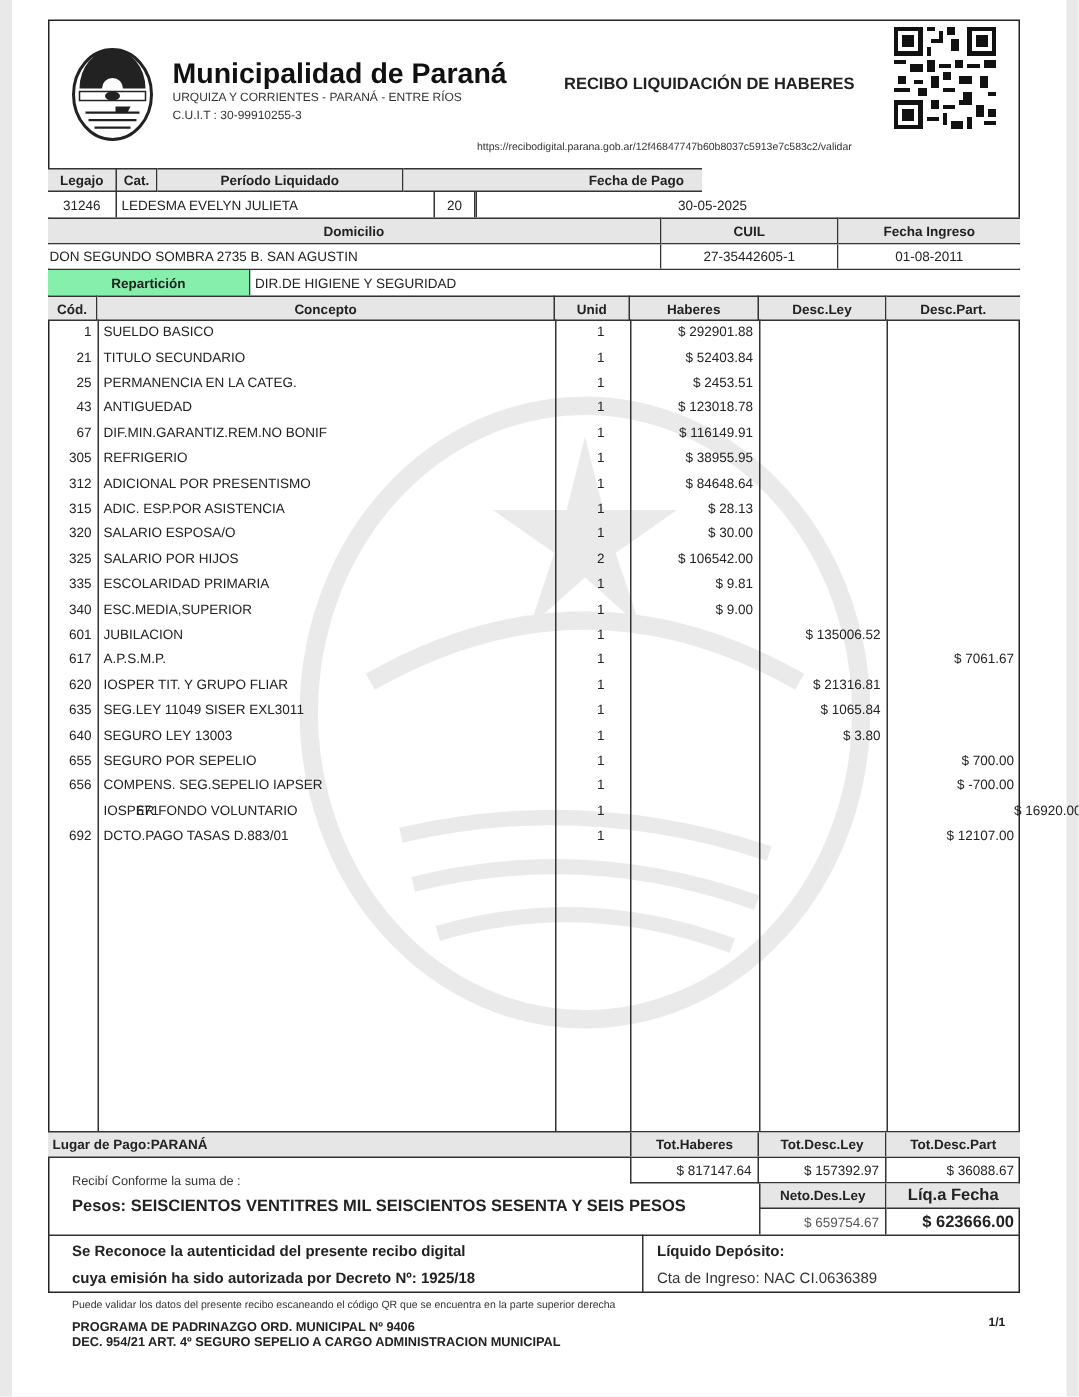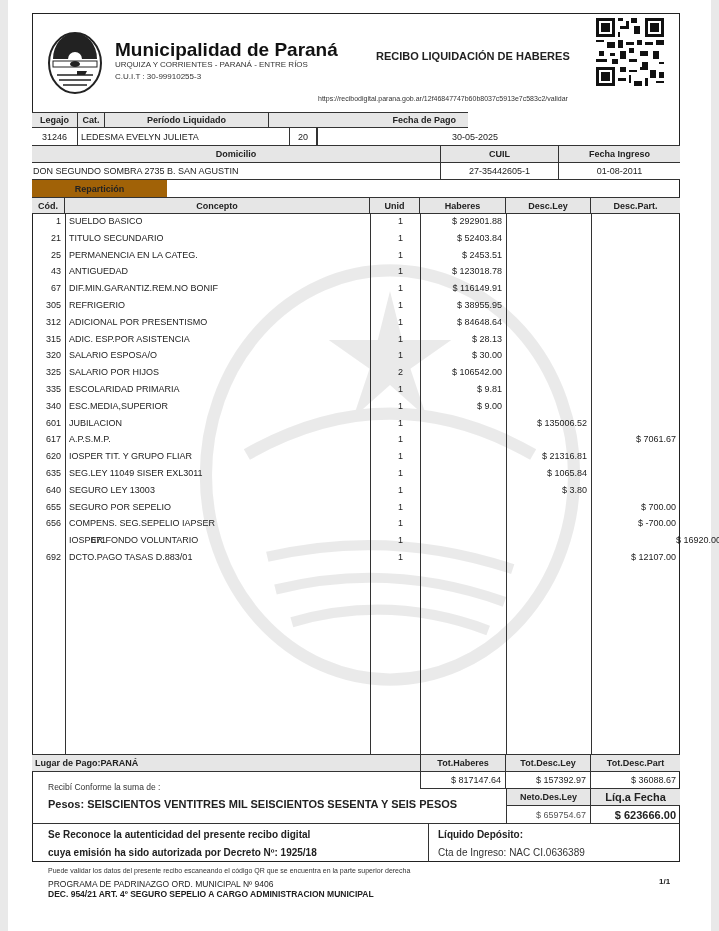--- a/index.html
+++ b/index.html
@@ -137,21 +137,22 @@
   <div class="cell hdr" style="width:409px">Domicilio</div>
   <div class="cell hdr" style="width:118px">CUIL</div>
   <div class="cell hdr" style="width:121px">Fecha Ingreso</div>
 </div>
 <div class="row" style="top:163px;height:17px;border-bottom:1px solid #333">
   <div class="cell val left" style="width:409px;padding-left:1px">DON SEGUNDO SOMBRA 2735 B. SAN AGUSTIN</div>
   <div class="cell val" style="width:118px">27-35442605-1</div>
   <div class="cell val" style="width:121px">01-08-2011</div>
 </div>
 <div class="row" style="top:180px;height:17px;">
-  <div class="cell" style="width:135px;background:#a16207;font-weight:bold">Repartición</div>
+  <div class="cell" style="width:135px;background:#86efac;font-weight:bold">Repartición</div>
+  <div class="cell val left" style="width:513px">DIR.DE HIGIENE Y SEGURIDAD</div>
 </div>
 <div class="row" style="top:197px;height:17px;">
   <div class="cell hdr" style="width:33px">Cód.</div>
   <div class="cell hdr" style="width:305px">Concepto</div>
   <div class="cell hdr" style="width:50px">Unid</div>
   <div class="cell hdr" style="width:86px">Haberes</div>
   <div class="cell hdr" style="width:85px">Desc.Ley</div>
   <div class="cell hdr" style="width:89px">Desc.Part.</div>
 </div>
 
@@ -352,15 +353,15 @@
 <div class="box" style="left:591px;top:806px;width:89px;height:17px;justify-content:flex-end;padding-right:4px;font-weight:bold;font-size:11px">$ 623666.00</div>
 
 <div class="abs" style="left:32px;top:823px;width:648px;height:1px;background:#333"></div>
 <div class="abs" style="left:428px;top:823px;width:1px;height:39px;background:#333"></div>
 <div class="abs" style="left:48px;top:829px;font-size:10px;font-weight:bold;color:#222">Se Reconoce la autenticidad del presente recibo digital</div>
 <div class="abs" style="left:48px;top:847px;font-size:10px;font-weight:bold;color:#222">cuya emisión ha sido autorizada por Decreto Nº: 1925/18</div>
 <div class="abs" style="left:438px;top:829px;font-size:10px;font-weight:bold;color:#222">Líquido Depósito:</div>
 <div class="abs" style="left:438px;top:847px;font-size:10px;color:#333">Cta de Ingreso: NAC CI.0636389</div>
 
 <div class="abs" style="left:48px;top:867px;font-size:7px;color:#333">Puede validar los datos del presente recibo escaneando el código QR que se encuentra en la parte superior derecha</div>
-<div class="abs" style="left:48px;top:879px;font-size:8.5px;font-weight:normal;color:#222">PROGRAMA DE PADRINAZGO ORD. MUNICIPAL Nº 9406</div>
+<div class="abs" style="left:48px;top:879px;font-size:8.5px;font-weight:bold;color:#222">PROGRAMA DE PADRINAZGO ORD. MUNICIPAL Nº 9406</div>
 <div class="abs" style="left:48px;top:889px;font-size:8.5px;font-weight:bold;color:#222">DEC. 954/21 ART. 4º SEGURO SEPELIO A CARGO ADMINISTRACION MUNICIPAL</div>
 <div class="abs" style="left:659px;top:877px;font-size:8px;font-weight:bold;color:#222">1/1</div>
 
 </body></html>

